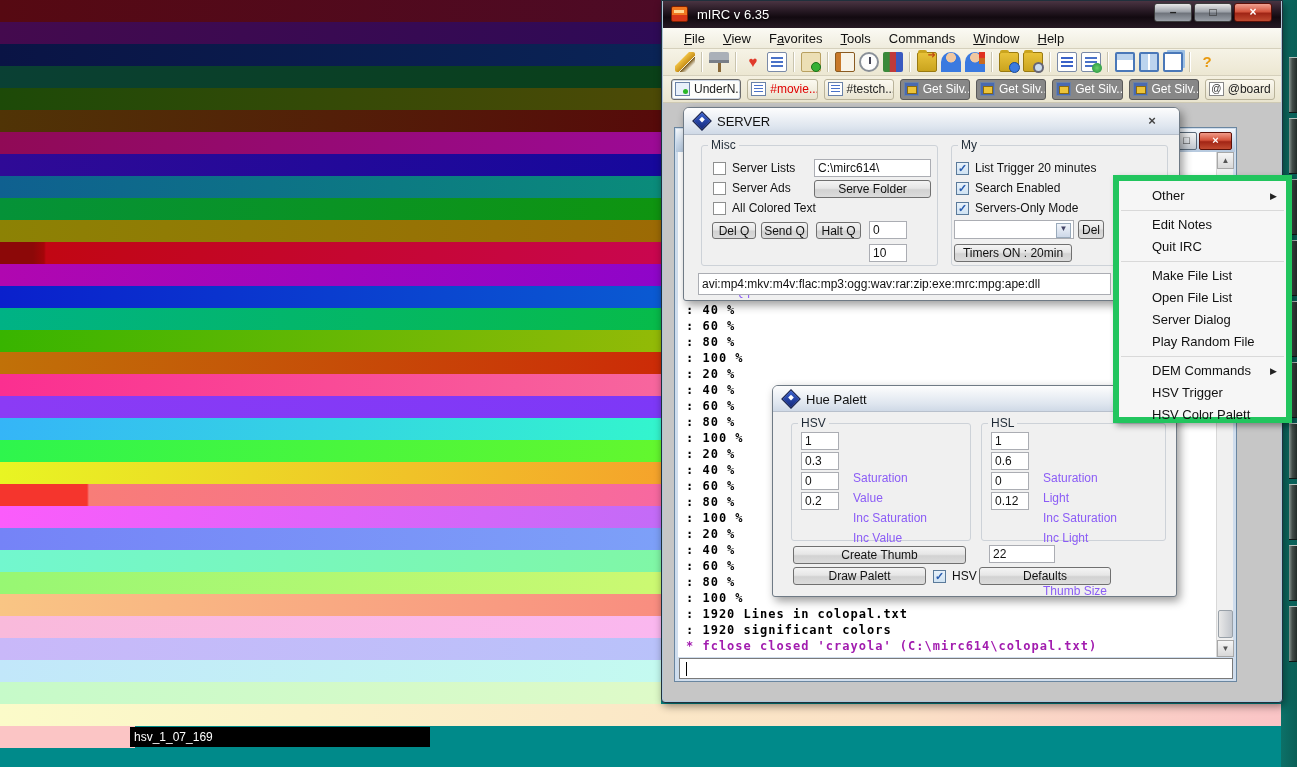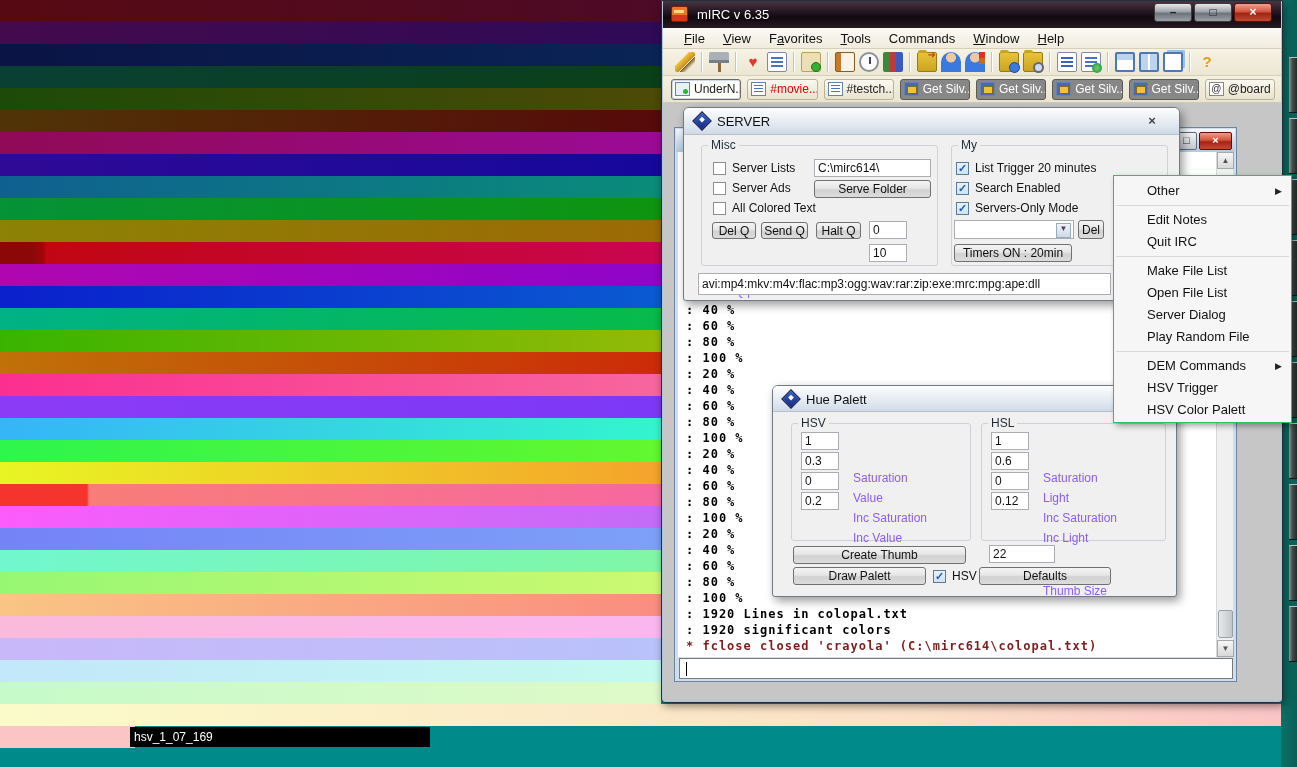--- a/index.html
+++ b/index.html
@@ -83,21 +83,21 @@
   #chanwin{position:absolute;left:674px;top:127px;width:563px;height:555px;background:#cfdded;border:1px solid #6a86a0;box-sizing:border-box;}
   #chantitle{position:absolute;left:676px;top:129px;width:559px;height:23px;
              background:linear-gradient(180deg,#f4f8fc,#cad9ea 60%,#b6c9de);}
   .minibtn{position:absolute;height:18px;border:1px solid #5a6a7a;border-radius:2px;box-sizing:border-box;
            font-size:11px;text-align:center;line-height:15px;font-weight:bold;
            background:linear-gradient(180deg,#f4f4f4,#c2c8d0);color:#333;}
   #chanclose{background:linear-gradient(180deg,#f09a88,#d4523a 45%,#a22515 55%,#c24a30);color:#fff;border-color:#5c1008;}
   #chanbody{position:absolute;left:678px;top:152px;width:538px;height:505px;background:#fff;overflow:hidden;}
   #chantext{position:absolute;left:8px;top:150px;font-family:"DejaVu Sans Mono",monospace;
             font-size:12px;font-weight:bold;line-height:16px;letter-spacing:1px;white-space:pre;}
-  .ln-b{color:#7f1d1d;}
+  .ln-b{color:#a21caf;}
   .ln-k{color:#000;}
   #chanscroll{position:absolute;left:1216px;top:152px;width:17px;height:505px;background:#f0f0f0;border-left:1px solid #d8d8d8;box-sizing:border-box;}
   .sarrow{position:absolute;left:0;width:17px;height:17px;background:linear-gradient(180deg,#f6f6f6,#d8d8d8);
           border:1px solid #a8a8a8;box-sizing:border-box;font-size:8px;line-height:15px;text-align:center;color:#555;}
   #sthumb{position:absolute;left:1px;top:458px;width:15px;height:28px;background:linear-gradient(90deg,#e8e8e8,#c2c6cc);border:1px solid #98a0a8;box-sizing:border-box;border-radius:2px;}
   #inputline{position:absolute;left:679px;top:658px;width:554px;height:21px;background:#fff;border:1px solid #7a7a7a;box-sizing:border-box;}
   #caret{position:absolute;left:6px;top:3px;width:1px;height:14px;background:#000;}
   
   .dlg{position:absolute;background:#f0f0f0;border:1px solid #6f7a85;border-radius:6px 6px 3px 3px;
        box-shadow:3px 4px 10px rgba(0,0,0,.4);box-sizing:border-box;}
@@ -117,21 +117,21 @@
   .vbtn{position:absolute;border:1px solid #707070;border-radius:3px;font-size:12px;color:#111;text-align:center;
         background:linear-gradient(180deg,#f4f4f4,#e6e6e6 45%,#d2d2d2 55%,#dcdcdc);box-sizing:border-box;}
   .vinput{position:absolute;border:1px solid #abadb3;background:#fff;font-size:12px;color:#111;
           font-family:"Liberation Sans",sans-serif;box-sizing:border-box;padding:0 3px;}
   .vlabel{position:absolute;font-size:12px;color:#8b5cf6;white-space:nowrap;margin-top:36px;}
   .combo{position:absolute;background:#fff;border:1px solid #abadb3;box-sizing:border-box;}
   .combo:after{content:"▼";position:absolute;right:2px;top:2px;font-size:8px;color:#446;
                width:13px;height:13px;text-align:center;background:linear-gradient(180deg,#f0f4fa,#cdd8e8);border:1px solid #9ab;}
   
   #ctxmenu{position:absolute;left:1113px;top:175px;width:179px;height:248px;background:#f6f6f6;
-           border:1px solid #22c55e;box-shadow:3px 3px 6px rgba(0,0,0,.35);box-sizing:border-box;padding-top:4px;}
+           border:6px solid #22c55e;box-shadow:3px 3px 6px rgba(0,0,0,.35);box-sizing:border-box;padding-top:4px;}
   .mitem{height:22px;line-height:22px;font-size:13px;color:#111;padding-left:33px;position:relative;}
   .mitem .sub{position:absolute;right:9px;top:0;font-size:9px;color:#222;}
   .msep{height:1px;background:#d9d9d9;margin:3px 2px;}
 </style>
 </head>
 <body>
 
 <div id="screen">
 
   <div id="stripes">

